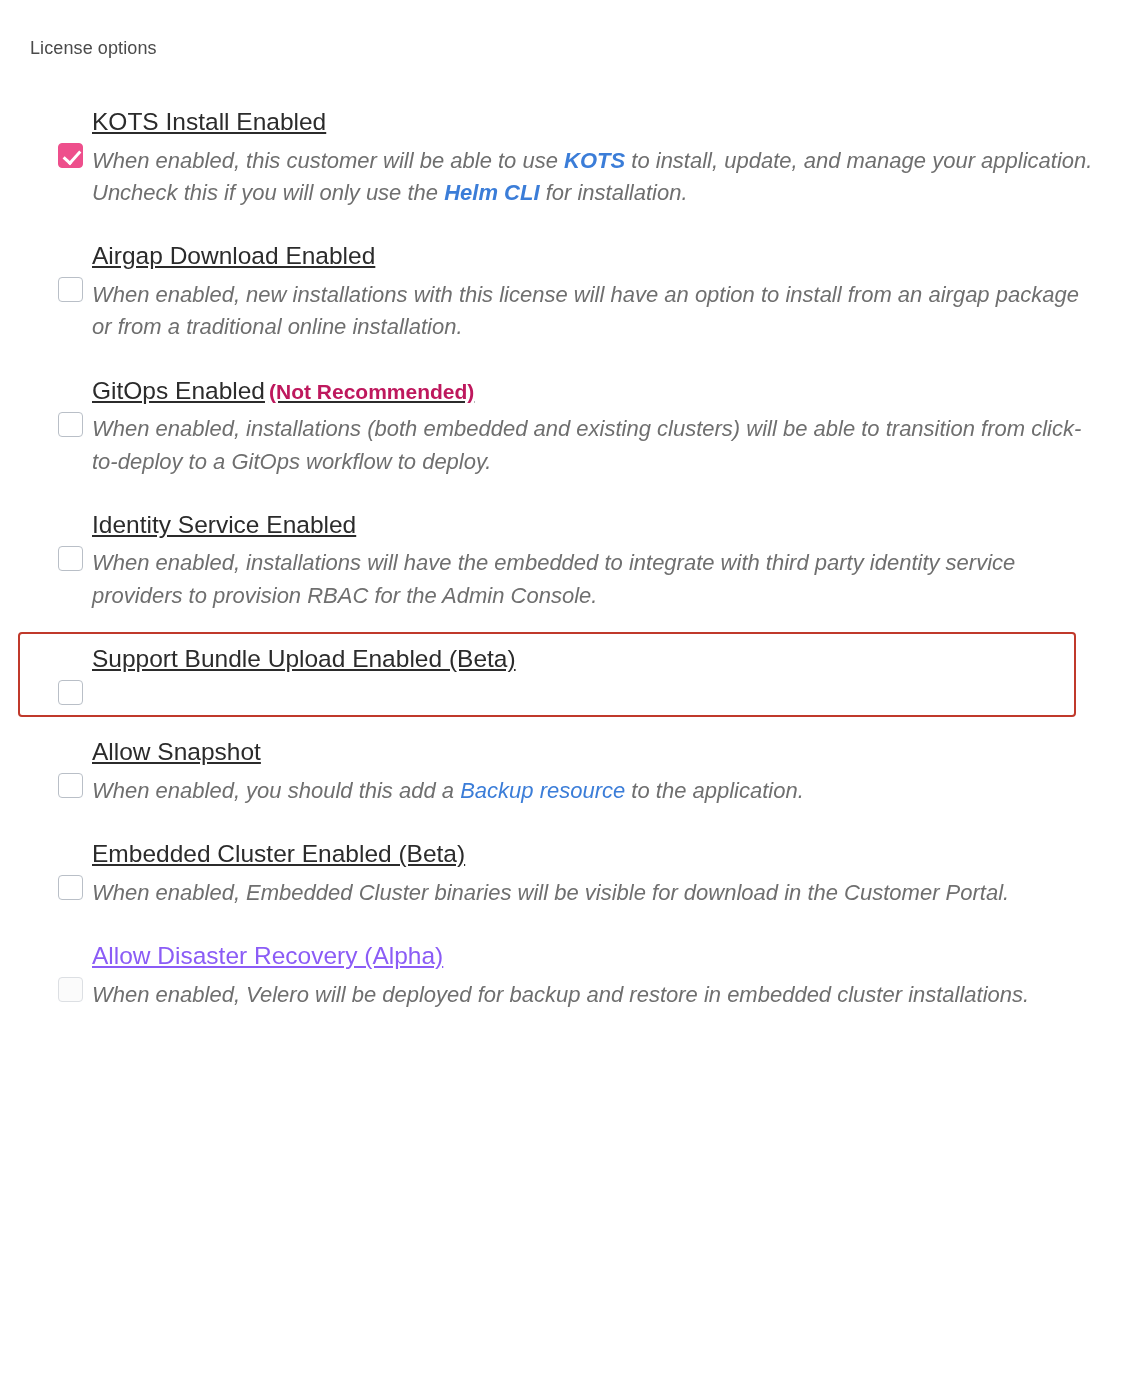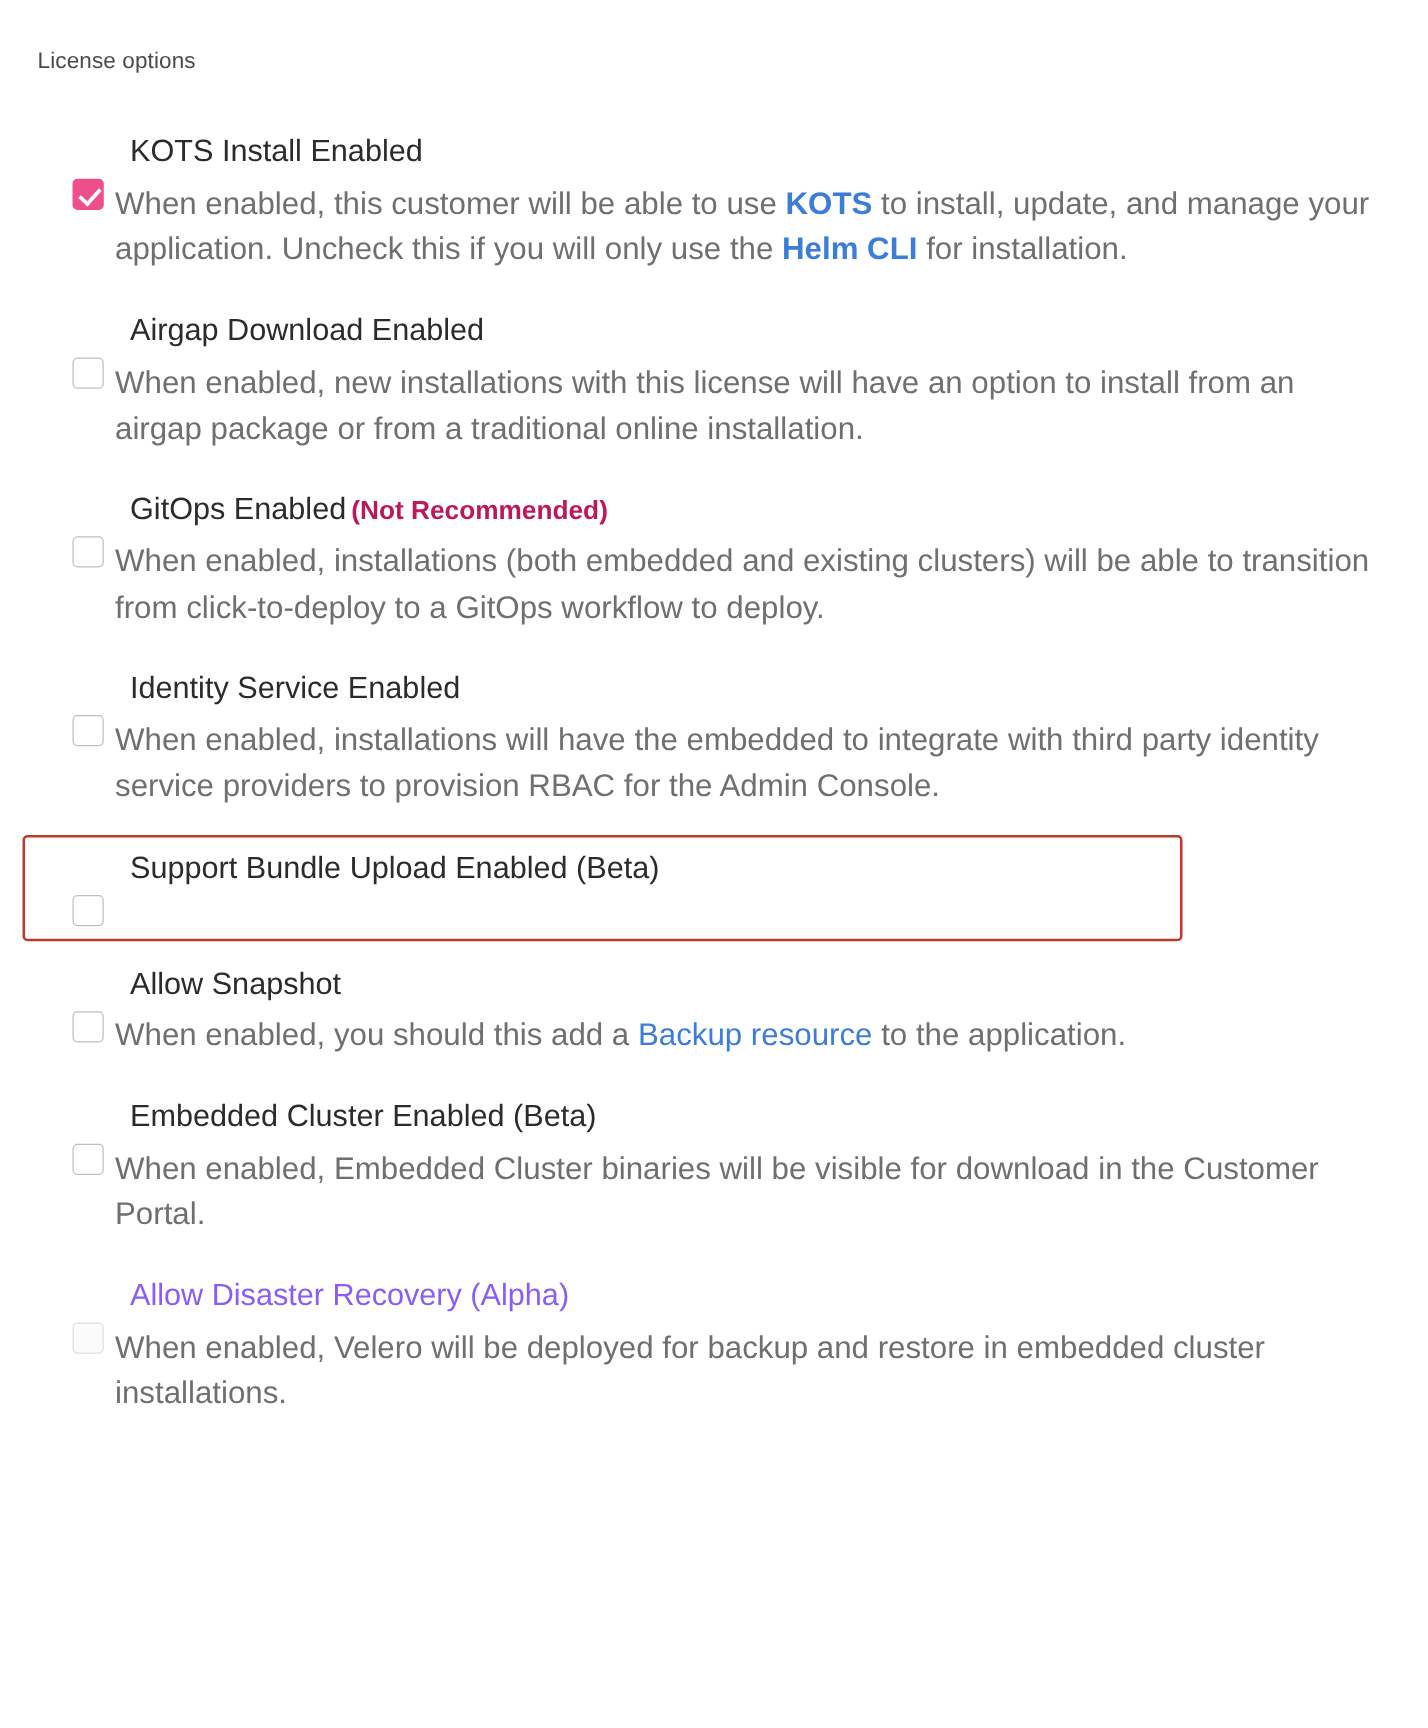--- a/index.html
+++ b/index.html
@@ -35,21 +35,21 @@
     align-items: flex-start;
     padding: 10px 12px 10px 12px;
     margin-left: -12px;
     margin-bottom: 8px;
     border: 2px solid transparent;
     border-radius: 4px;
   }
   .option.highlighted {
     border-color: #c0392b;
     margin-left: -12px;
-    width: 928px;
+    width: 1058px;
   }
   .checkbox-wrap {
     flex: 0 0 auto;
     width: 58px;
     display: flex;
     justify-content: flex-start;
     padding-left: 26px;
     padding-top: 36px;
   }
   .checkbox {
@@ -85,38 +85,40 @@
     border-color: #dcdfe3;
   }
   .option-body {
     flex: 1 1 auto;
     padding-left: 2px;
   }
   .option-title {
     font-size: 24.5px;
     color: #2b2b2b;
     line-height: 1.25;
-    margin: 0 0 7px 12px;
+    margin: 0 0 7px 0;
     font-weight: normal;
+    text-decoration: underline;
   }
   .option-title.muted {
     color: #8b5cf6;
   }
   .title-note {
     color: #be185d;
     font-size: 21px;
     font-weight: bold;
     margin-left: 4px;
   }
   .option-desc {
-    font-size: 25px;
+    font-size: 22px;
     line-height: 1.47;
     color: #6f6f6f;
     margin: 0;
     max-width: 1030px;
+    font-style: italic;
   }
   .link {
     color: #3b7dd8;
     font-weight: bold;
     text-decoration: none;
   }
   .link.plain {
     font-weight: normal;
   }
 </style>

